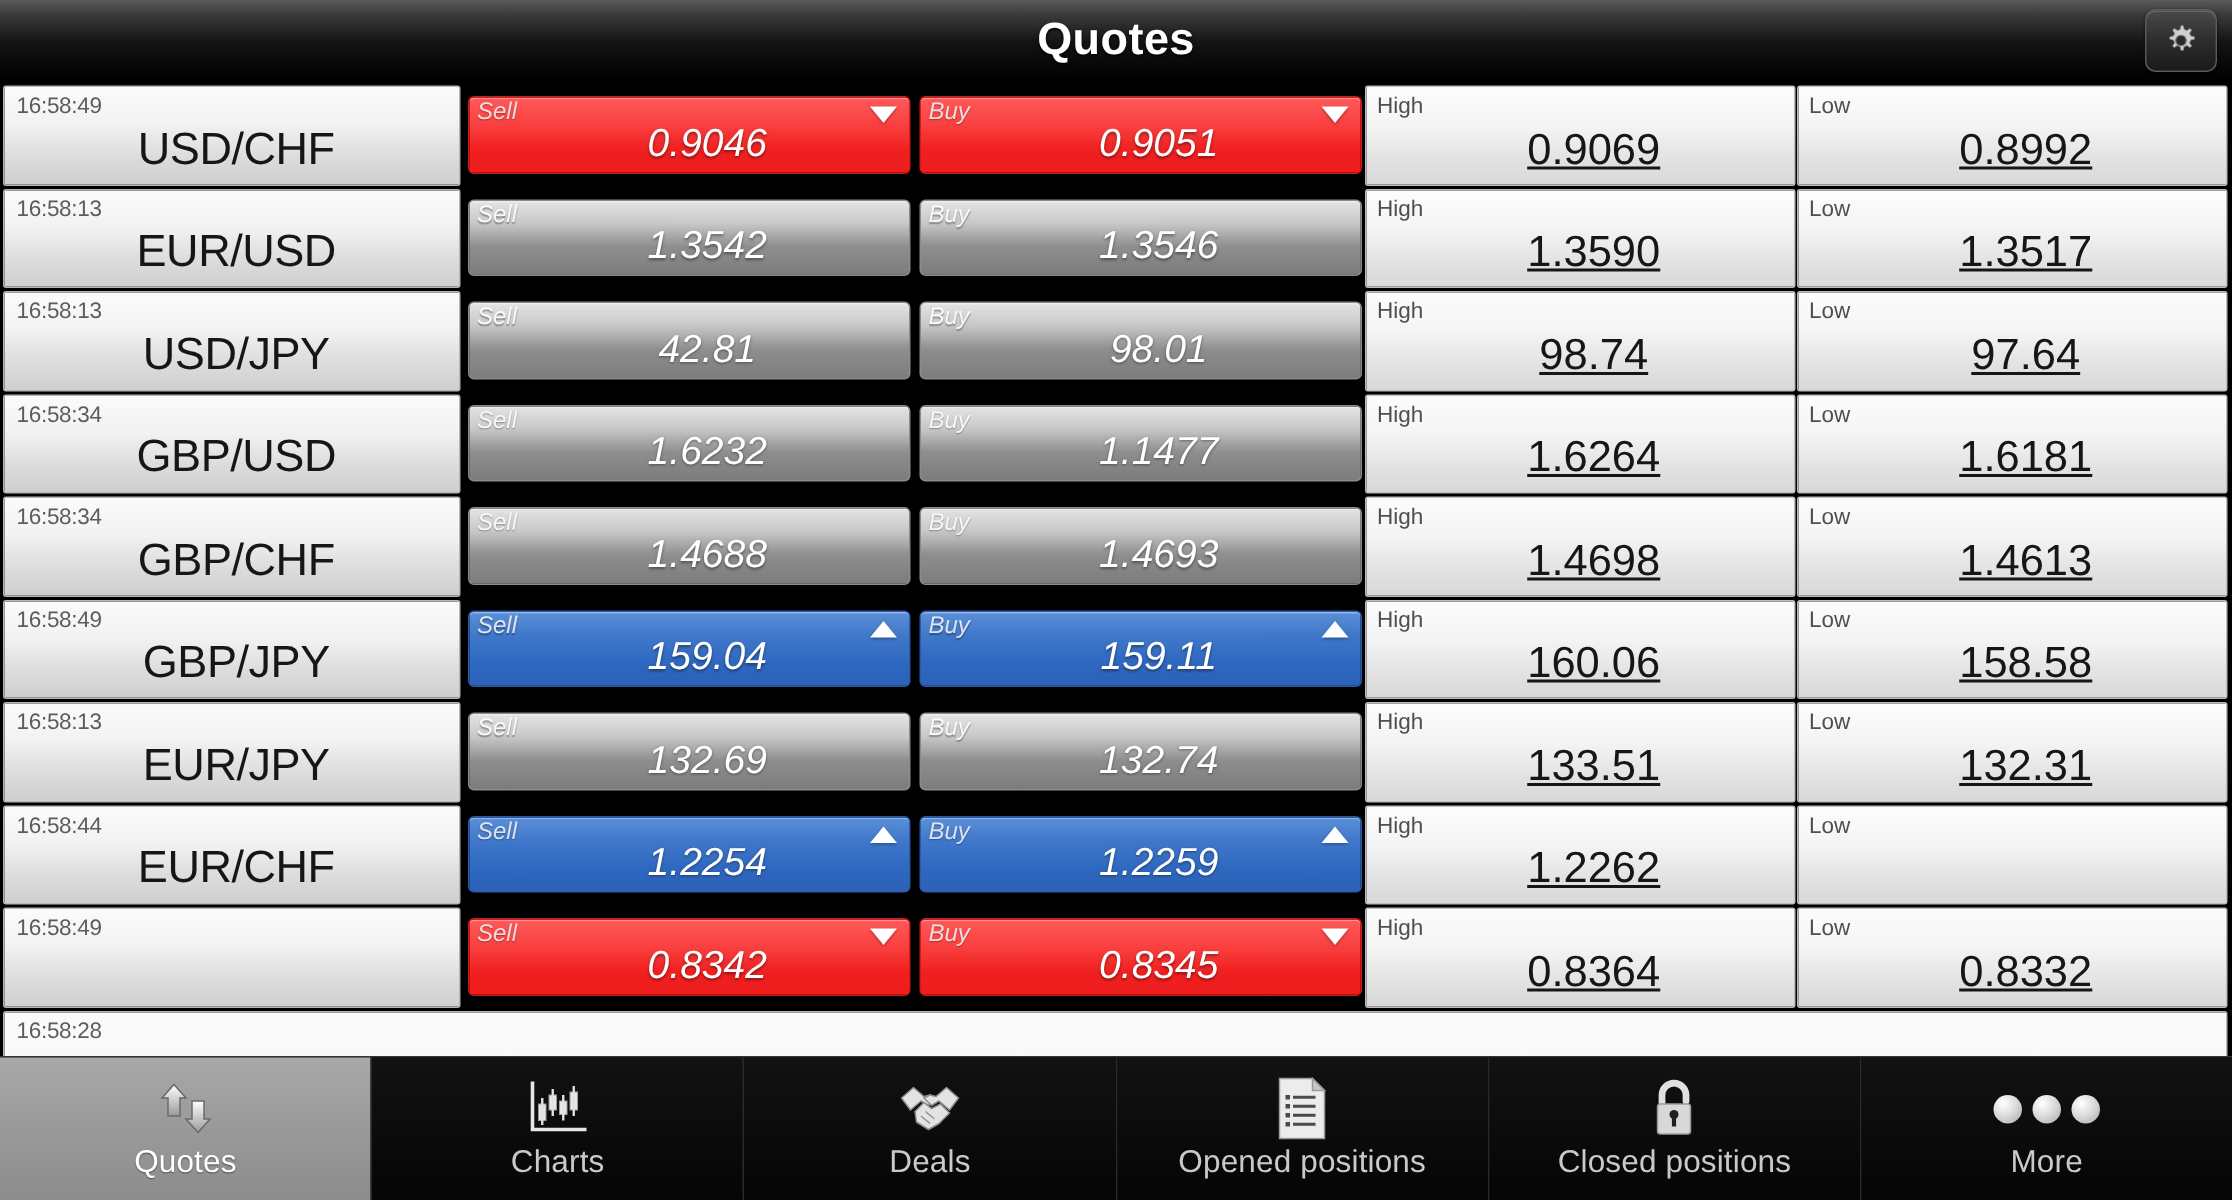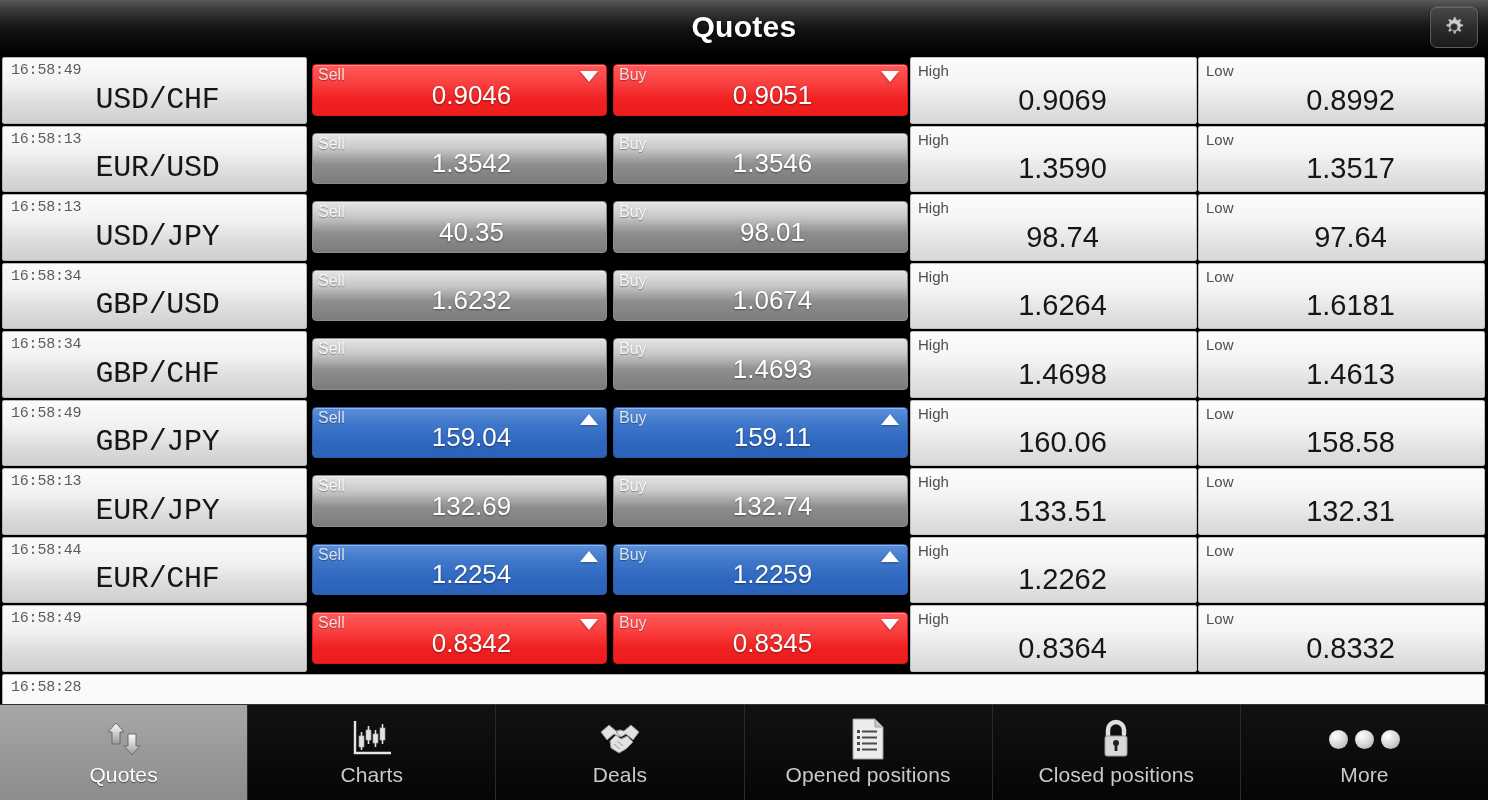--- a/index.html
+++ b/index.html
@@ -70,21 +70,20 @@
     overflow: hidden;
   }
 
   
   .cell-symbol {
     flex: 0 0 305px;
     background: linear-gradient(to bottom, #fbfbfb 0%, #f2f2f2 38%, #dcdcdc 72%, #cfcfcf 100%);
     border-radius: 2px;
     border-color: #b6b6b6;
     display: block;
-    font-family: Liberation Mono, monospace;
   }
   .sym-time {
     position: absolute;
     left: 8px; top: 4px;
     font-size: 15px;
     color: #5c5c5c;
     letter-spacing: -0.2px;
   }
   .sym-pair {
     position: absolute;
@@ -96,20 +95,21 @@
     padding-left: 16px;
   }
 
   
   .cell-price {
     flex: 0 0 295px;
     border-radius: 4px;
     border-color: #a7a7a7;
     margin: 8px 2px 9px 4px;
     box-shadow: inset 0 1px 0 rgba(255,255,255,0.35), 0 1px 1px rgba(0,0,0,0.28);
+    font-style: italic;
   }
   .cell-price.state-neutral {
     background: linear-gradient(to bottom, #e4e4e4 0%, #c8c8c8 30%, #8e8e8e 62%, #7c7c7c 100%);
     border-color: #8b8b8b;
   }
   .cell-price.state-down {
     background: linear-gradient(to bottom, #ff5a5a 0%, #fa4141 35%, #f02020 70%, #ef1d1d 100%);
     border-color: #d41919;
   }
   .cell-price.state-up {
@@ -164,20 +164,21 @@
     font-size: 15px;
     color: #4f4f4f;
   }
   .hl-value {
     position: absolute;
     left: 0; right: 8px; bottom: 6px;
     text-align: center;
     font-size: 29px;
     color: #161616;
     padding-left: 26px;
+    text-decoration: underline;
   }
 
   
   .quote-row.partial { height: 34px; overflow: hidden; flex-direction: column; }
   .quote-row.partial .cell-price { margin-top: 8px; margin-bottom: 0; height: 60px; }
 
   
   .tabbar {
     flex: 0 0 96px;
     height: 96px;
@@ -286,21 +287,21 @@
           <div class="hl-value">1.3517</div>
         </div>
       </div>
       <div class="quote-row">
         <div class="cell cell-symbol">
           <div class="sym-time">16:58:13</div>
           <div class="sym-pair">USD/JPY</div>
         </div>
         <div class="cell cell-price state-neutral">
           <div class="price-label">Sell</div>
-          <div class="price-value">40.35</div>
+          <div class="price-value">42.81</div>
         </div>
         <div class="cell cell-price state-neutral">
           <div class="price-label">Buy</div>
           <div class="price-value">98.01</div>
         </div>
         <div class="cell cell-hl">
           <div class="hl-label">High</div>
           <div class="hl-value">98.74</div>
         </div>
         <div class="cell cell-hl">
@@ -312,38 +313,39 @@
         <div class="cell cell-symbol">
           <div class="sym-time">16:58:34</div>
           <div class="sym-pair">GBP/USD</div>
         </div>
         <div class="cell cell-price state-neutral">
           <div class="price-label">Sell</div>
           <div class="price-value">1.6232</div>
         </div>
         <div class="cell cell-price state-neutral">
           <div class="price-label">Buy</div>
-          <div class="price-value">1.0674</div>
+          <div class="price-value">1.1477</div>
         </div>
         <div class="cell cell-hl">
           <div class="hl-label">High</div>
           <div class="hl-value">1.6264</div>
         </div>
         <div class="cell cell-hl">
           <div class="hl-label">Low</div>
           <div class="hl-value">1.6181</div>
         </div>
       </div>
       <div class="quote-row">
         <div class="cell cell-symbol">
           <div class="sym-time">16:58:34</div>
           <div class="sym-pair">GBP/CHF</div>
         </div>
         <div class="cell cell-price state-neutral">
           <div class="price-label">Sell</div>
+          <div class="price-value">1.4688</div>
         </div>
         <div class="cell cell-price state-neutral">
           <div class="price-label">Buy</div>
           <div class="price-value">1.4693</div>
         </div>
         <div class="cell cell-hl">
           <div class="hl-label">High</div>
           <div class="hl-value">1.4698</div>
         </div>
         <div class="cell cell-hl">

